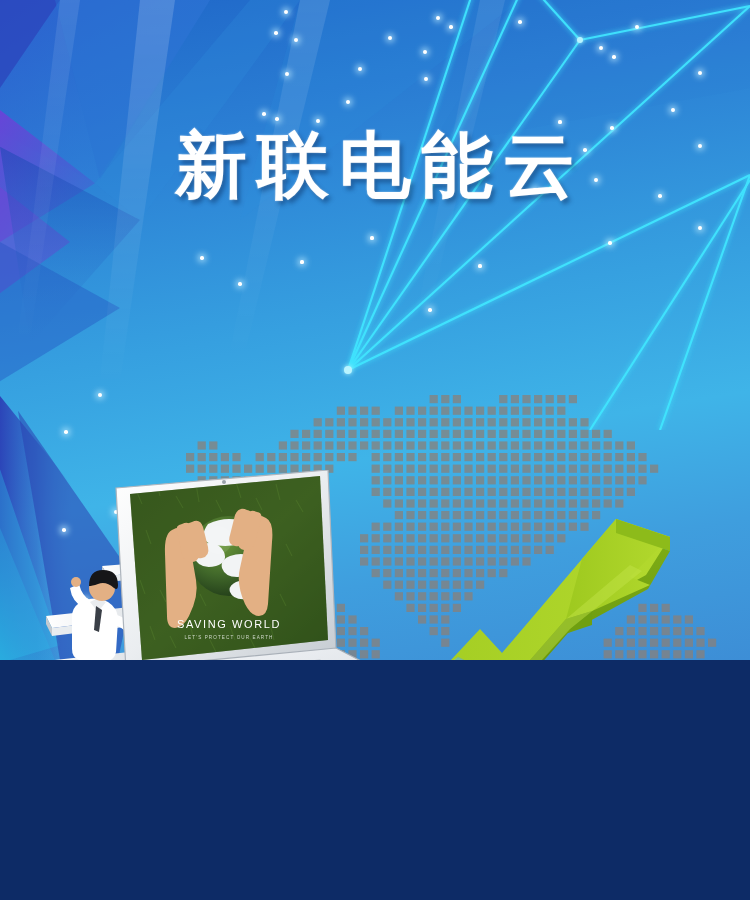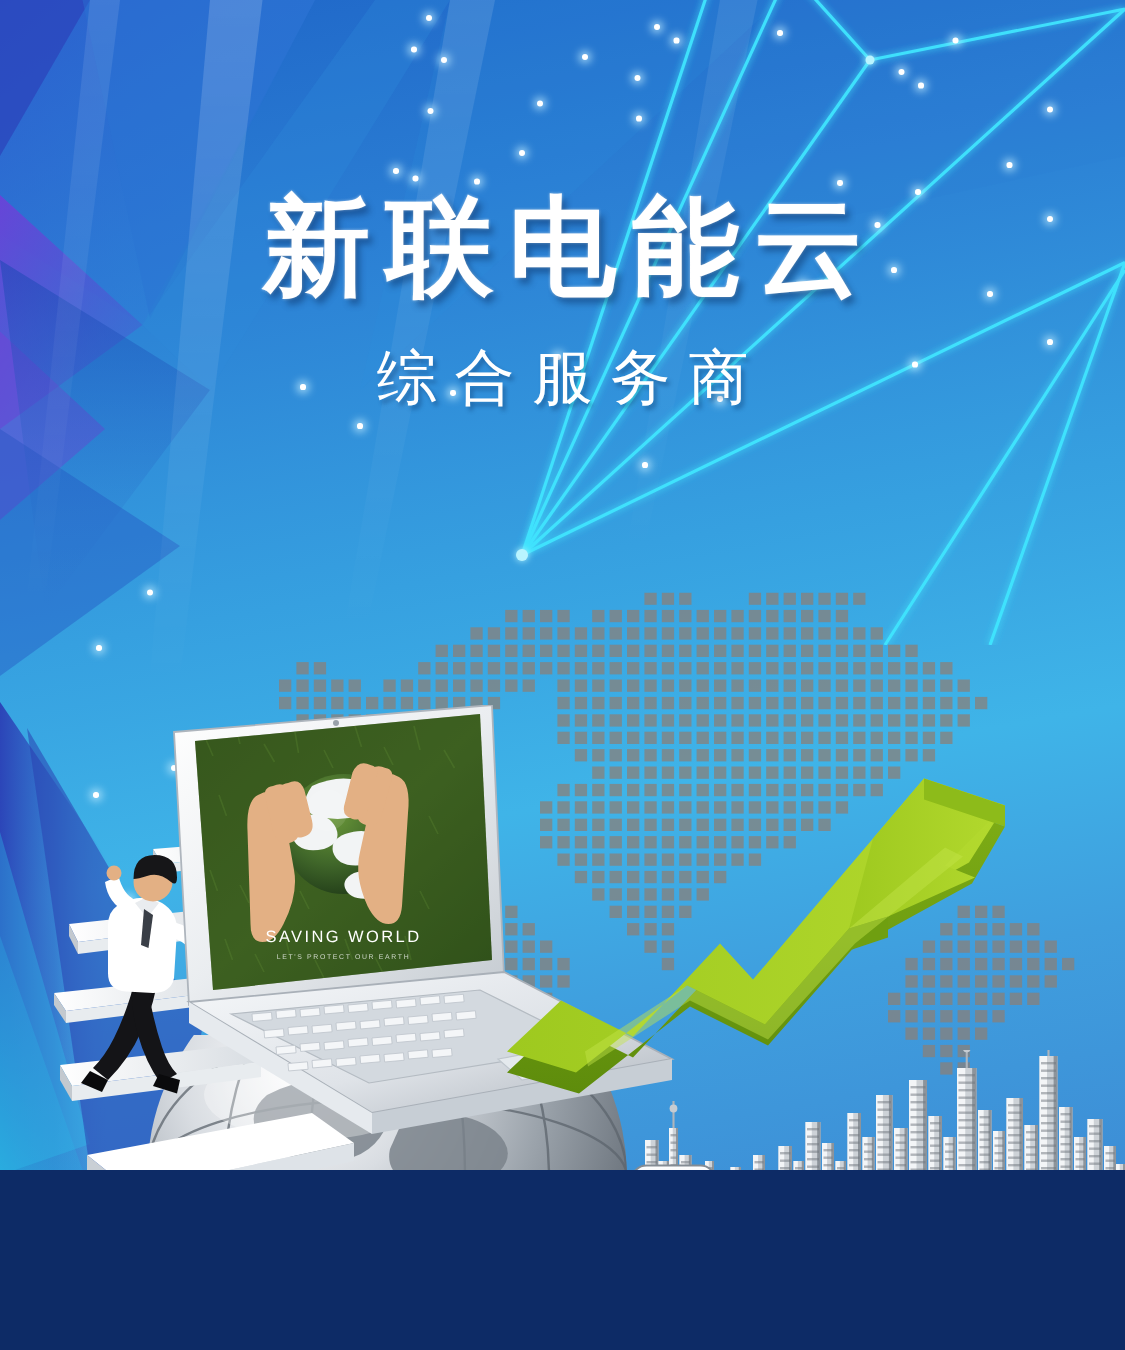--- a/index.html
+++ b/index.html
@@ -1,20 +1,20 @@
 <!DOCTYPE html>
 <html><head>
 <meta charset="utf-8">
 <title>新联电能云</title>
 <style>
   html,body{margin:0;padding:0;background:#0d2b66;}
   *{box-sizing:border-box;}
   #poster{
     position:relative;
-    width:750px;height:780px;
+    width:750px;height:660px;
     overflow:hidden;
     font-family:"Liberation Sans","DejaVu Sans",sans-serif;
     background:linear-gradient(170deg,#1f66c8 0%,#2b7fd4 22%,#36a0e0 48%,#3fb4e8 66%,#3f9ede 82%,#3d8ed6 100%);
   }
 
   
   .facets{position:absolute;inset:0;}
   .facets svg{display:block;width:100%;height:100%;}
 
   
@@ -761,21 +761,20 @@
         <rect x="290.0" y="313.2" width="8.2" height="8.2" fill="#8a8078" opacity="0.95"></rect>
         <rect x="556.8" y="313.2" width="8.2" height="8.2" fill="#8a8078" opacity="0.95"></rect>
         <rect x="568.4" y="313.2" width="8.2" height="8.2" fill="#8a8078" opacity="0.95"></rect>
         <rect x="290.0" y="324.8" width="8.2" height="8.2" fill="#8a8078" opacity="0.95"></rect>
       </svg>
   </div>
 
   <div class="headline">
     <h1 class="title">新联电能云</h1>
     <h2 class="subtitle">
-      <span>综合服务商</span>
     </h2>
   </div>
 
   <div class="city">
     <svg viewBox="0 0 320 200">
         <defs>
           <linearGradient id="refl" x1="0" y1="0" x2="0" y2="1">
             <stop offset="0" stop-color="#ffffff" stop-opacity=".95"></stop>
             <stop offset="1" stop-color="#ffffff" stop-opacity="0"></stop>
           </linearGradient>

